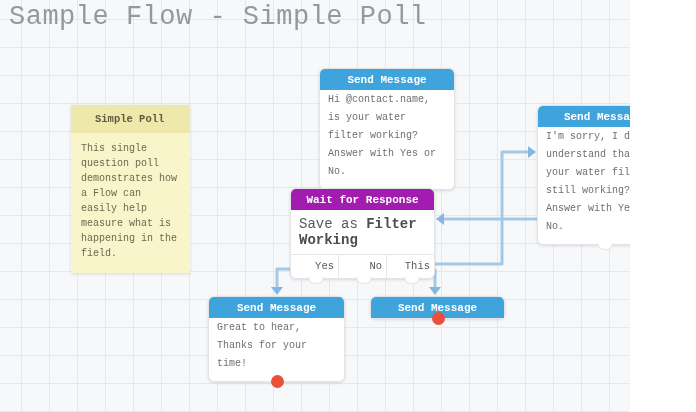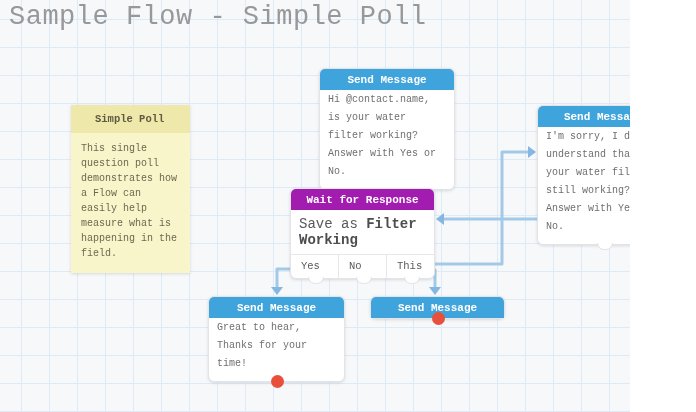--- a/index.html
+++ b/index.html
@@ -31,22 +31,22 @@
   .node-header{
     background:#3fa3dc;color:#fff;font-size:11px;font-weight:bold;text-align:center;
     padding:5px 6px 4px;border-radius:5px 5px 0 0;
   }
   .node.wait .node-header{background:#a21caf;}
   .node-body{padding:1px 8px 8px;font-size:10px;line-height:18px;color:#6e6f71;}
   .save-row{padding:6px 8px;font-size:14px;color:#595a5c;}
   .save-row .fieldname{font-weight:bold;color:#4c4d4f;}
   .cat-row{display:flex;border-top:1px solid #e6e7e9;}
   .cat{
-    position:relative;flex:1;text-align:left;font-size:10.5px;color:#595a5c;
-    padding:5px 10px 6px;border-left:1px solid #e6e7e9;
+    position:relative;flex:1;text-align:right;font-size:10.5px;color:#595a5c;
+    padding:5px 4px 6px;border-left:1px solid #e6e7e9;
   }
   .cat:first-child{border-left:none;}
   .notch{
     position:absolute;bottom:-6px;left:50%;margin-left:-7px;width:14px;height:6px;
     background:#fff;border:1px solid #e3e4e6;border-top:none;border-radius:0 0 8px 8px;
   }
   .exit-dot{
     position:absolute;bottom:-7px;left:50%;margin-left:-6px;width:13px;height:13px;
     border-radius:50%;background:#e8503c;z-index:3;
   }

